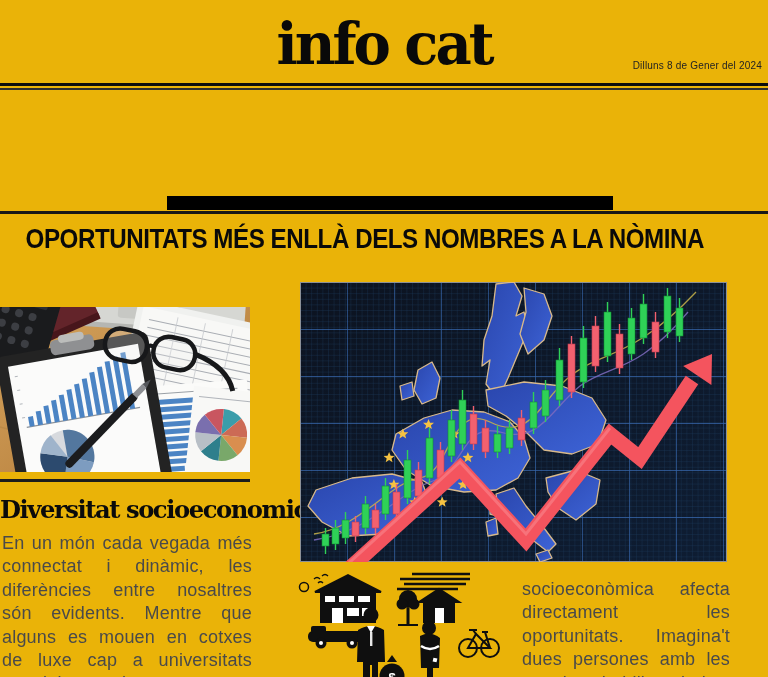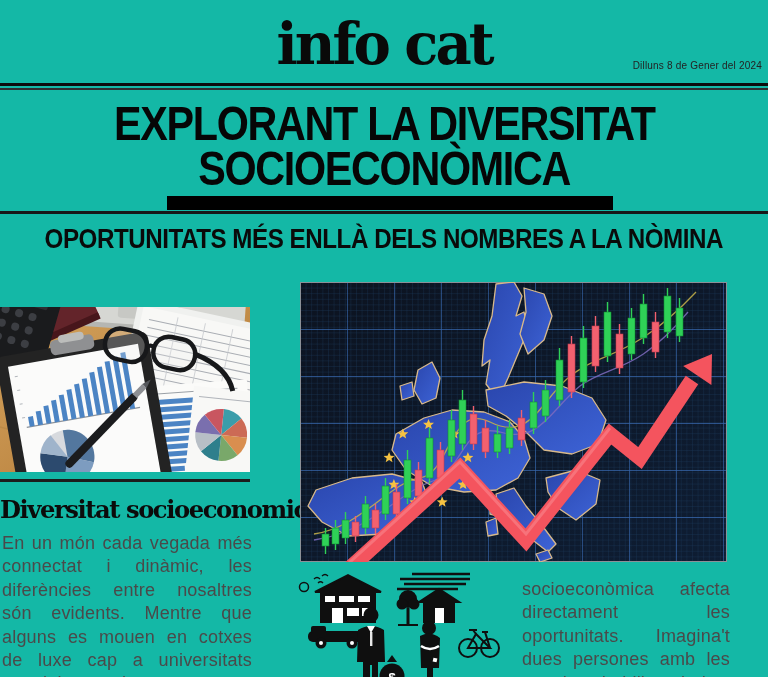--- a/index.html
+++ b/index.html
@@ -1,34 +1,34 @@
 <!DOCTYPE html>
 <html><head>
 <meta charset="utf-8">
 <style>
   html,body{margin:0;padding:0;background:#ffffff;}
-  .page{position:relative;width:768px;height:677px;background:#14b8a6;overflow:hidden;
+  .page{position:relative;width:768px;height:677px;background:#eab308;overflow:hidden;
         font-family:"Liberation Sans",sans-serif;}
 
   
   .masthead-title{position:absolute;left:0;top:8px;width:768px;text-align:center;
     font-family:"DejaVu Serif",serif;font-weight:bold;font-size:56px;line-height:70px;
     letter-spacing:-3px;color:#090909;transform:scaleY(1.04);}
   .masthead-date{position:absolute;right:6px;top:60px;font-size:10px;color:#232323;
     letter-spacing:.2px;}
   .rule-double{position:absolute;left:0;top:83px;width:768px;height:7px;
     border-top:3px solid #0d0d0d;border-bottom:2px solid #2e2e2e;box-sizing:border-box;}
 
   
   .headline{position:absolute;left:0;top:101px;width:768px;text-align:center;color:#060606;}
   .headline .hl-line{display:inline-block;font-weight:900;font-size:48px;line-height:45px;
     letter-spacing:-1.5px;transform:scale(.86,1.02);transform-origin:center;white-space:nowrap;}
   .headline-bar{position:absolute;left:167px;top:196px;width:446px;height:14px;background:#000;}
   .rule-heavy{position:absolute;left:0;top:211px;width:768px;height:3px;background:#181818;}
-  .subheadline{position:absolute;left:0;top:225px;width:768px;text-align:center;color:#0a0a0a;}
+  .subheadline{position:absolute;left:0;top:225px;width:768px;color:#0a0a0a;}
   .subheadline span{display:inline-block;font-weight:900;font-size:26px;line-height:28px;
     letter-spacing:-.5px;transform:scale(.93,1.05);transform-origin:center;white-space:nowrap;}
 
   
   .photo{position:absolute;left:0;top:307px;width:250px;height:165px;overflow:hidden;}
   .photo-rule{position:absolute;left:0;top:479px;width:250px;height:3px;background:#1c1c1c;}
   .section-title{position:absolute;left:0;top:496px;width:262px;
     font-family:"DejaVu Serif",serif;font-weight:bold;font-size:25px;line-height:27px;
     letter-spacing:-1.5px;color:#0b0b0b;white-space:nowrap;transform:scaleX(.97);transform-origin:left;}
   .body-text{font-size:18px;line-height:23.4px;color:#4a4a4a;text-align:justify;
@@ -45,24 +45,20 @@
 </style>
 </head>
 <body>
 
 <div class="page">
 
   <div class="masthead-title">info cat</div>
   <div class="masthead-date">Dilluns 8 de Gener del 2024</div>
   <div class="rule-double"></div>
 
-  <div class="headline">
-    <span class="hl-line">EXPLORANT LA DIVERSITAT</span><br>
-    <span class="hl-line">SOCIOECONÒMICA</span>
-  </div>
   <div class="headline-bar"></div>
   <div class="rule-heavy"></div>
   <div class="subheadline">
     <span>OPORTUNITATS MÉS ENLLÀ DELS NOMBRES A LA NÒMINA</span>
   </div>
 
   <div class="photo">
     <svg width="250" height="165" viewBox="0 0 250 165">
       <defs>
         <linearGradient id="woodG" x1="0" y1="0" x2="1" y2="1">

